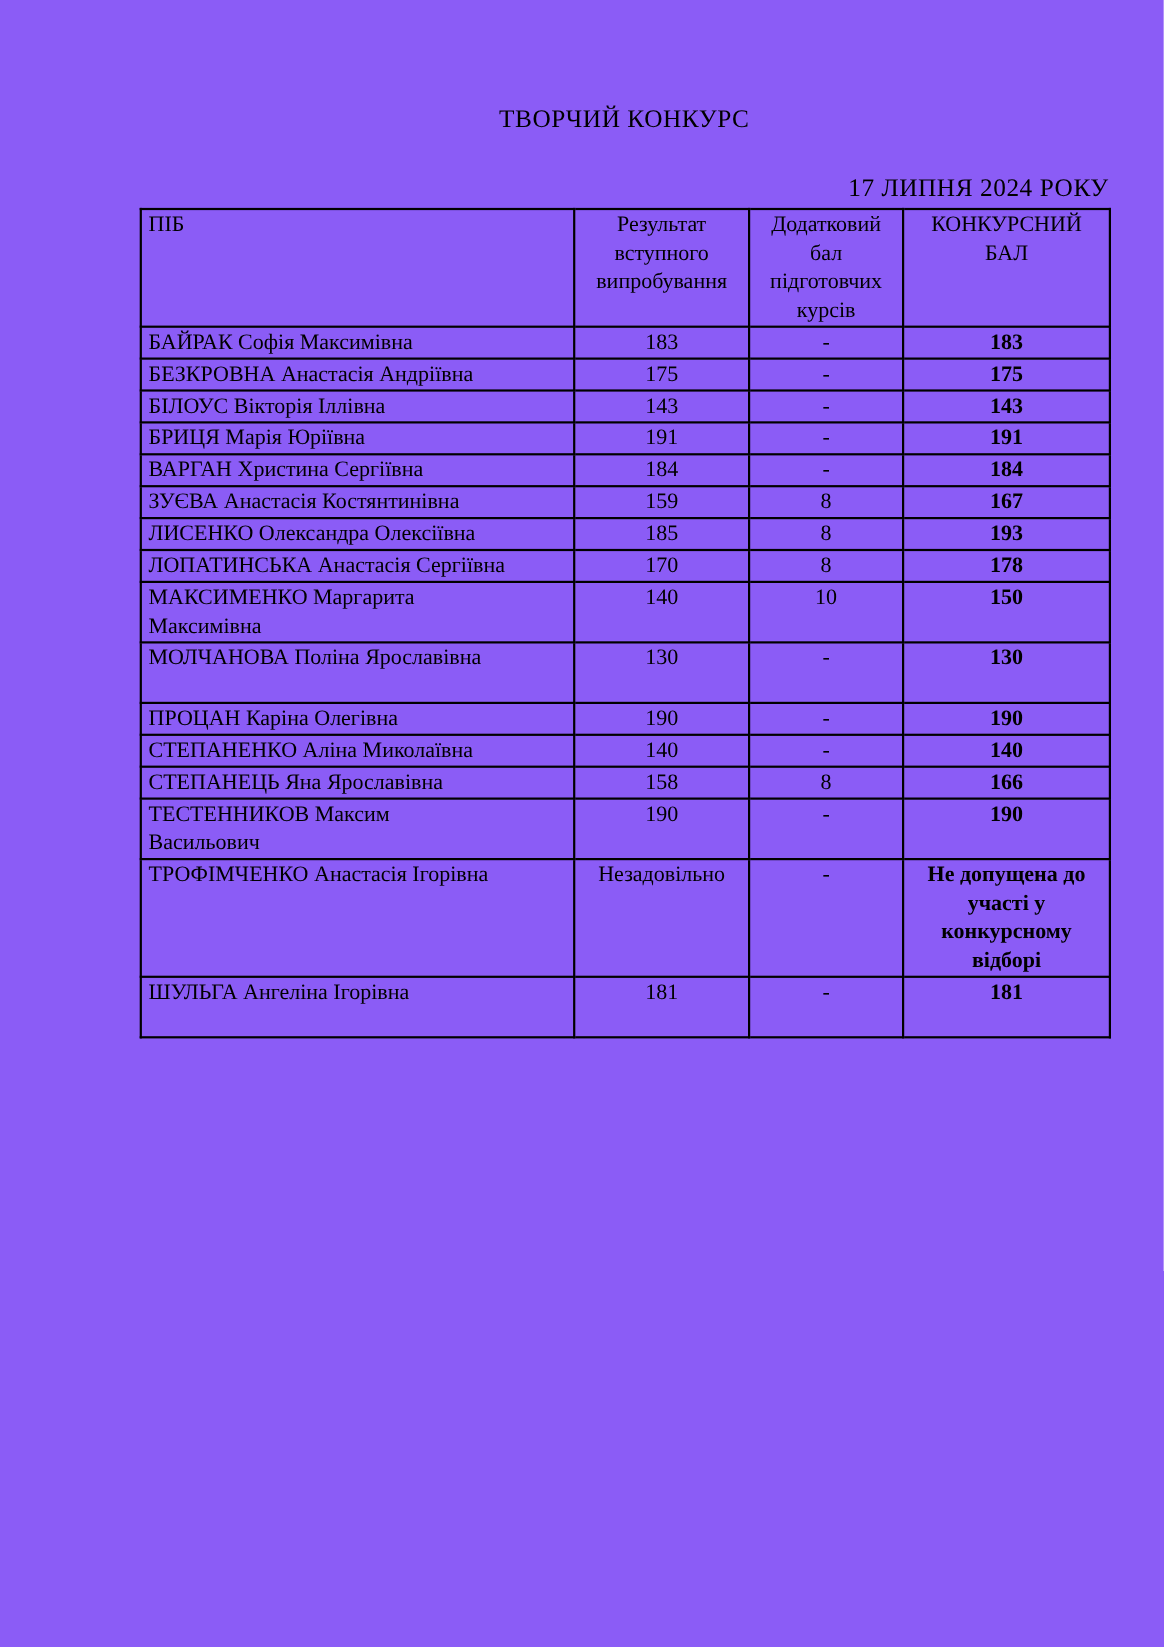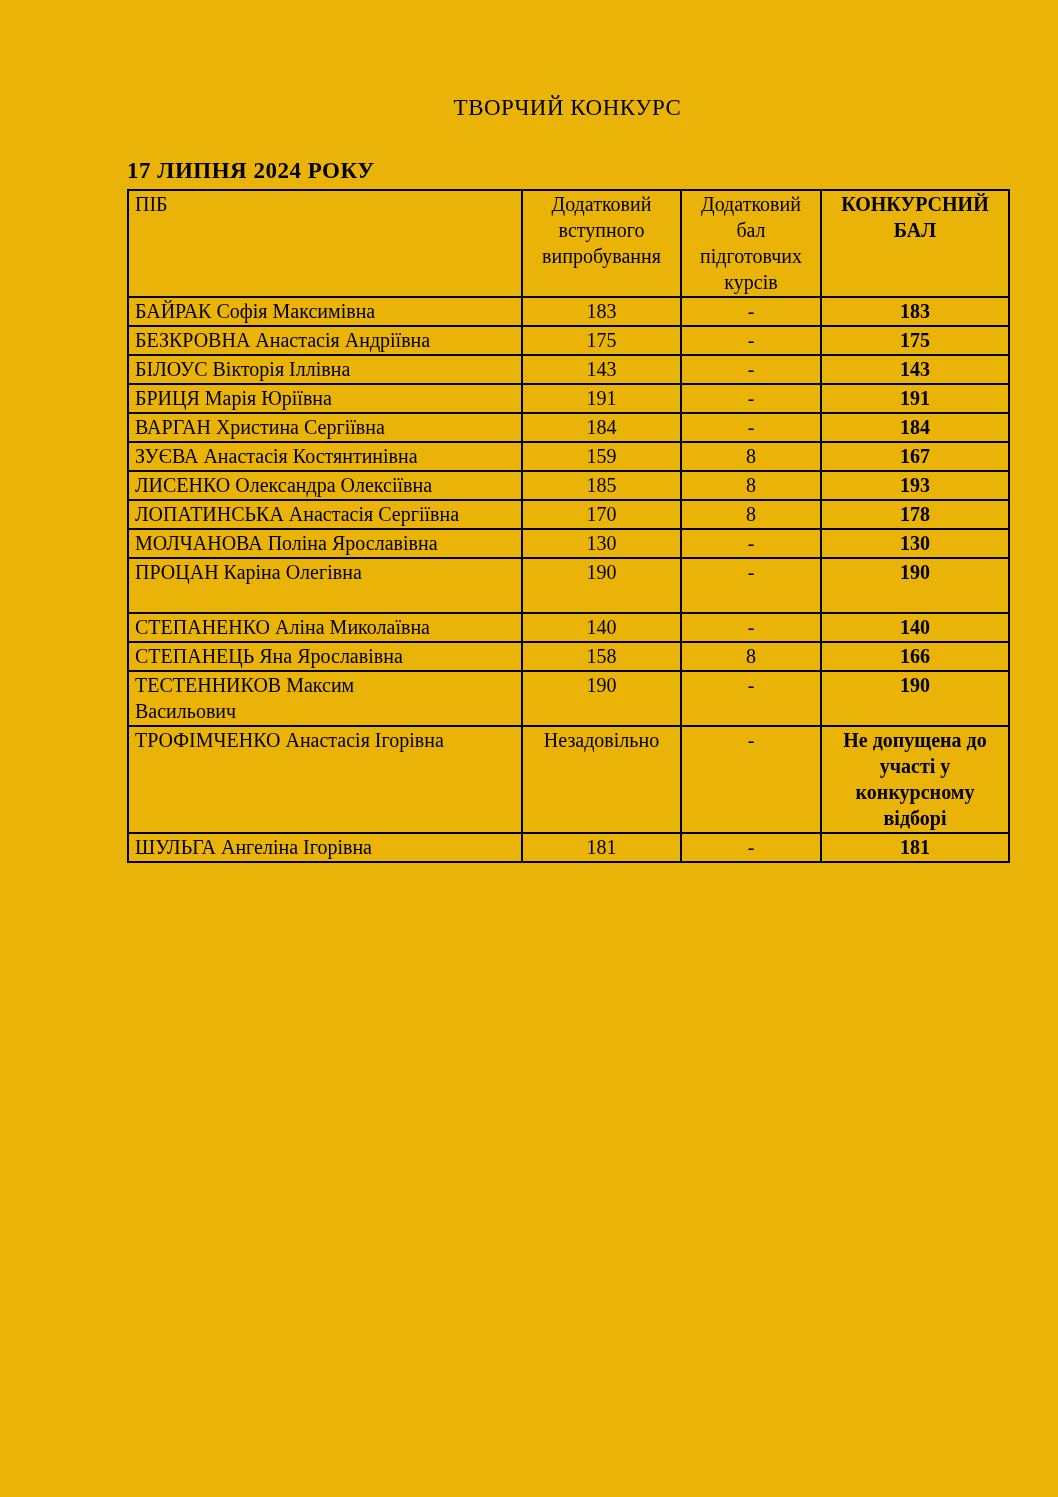--- a/index.html
+++ b/index.html
@@ -7,41 +7,41 @@
   body {
     width: 1058px;
     height: 1497px;
     font-family: "Liberation Serif", serif;
     color: #000000;
     position: relative;
   }
   .page {
     width: 1058px;
     height: 1497px;
-    background: #eab308;
+    background: #8b5cf6;
     overflow: hidden;
   }
   .content {
     margin-left: 127px;
     width: 881px;
   }
   .doc-title {
     padding-top: 94px;
     font-size: 23px;
     font-weight: normal;
     text-align: center;
     line-height: 27px;
     letter-spacing: 0.5px;
   }
   .doc-subtitle {
     margin-top: 36px;
     margin-bottom: 5px;
     font-size: 23px;
-    font-weight: bold;
-    text-align: left;
+    font-weight: normal;
+    text-align: right;
     line-height: 27px;
     letter-spacing: 0.5px;
   }
   table.results {
     border-collapse: collapse;
     table-layout: fixed;
     width: 881px;
     font-size: 20px;
     line-height: 26px;
   }
@@ -56,21 +56,21 @@
     padding: 0px 6px 1px 6px;
   }
   table.results th {
     font-weight: normal;
     text-align: center;
   }
   table.results th.col0 {
     text-align: left;
   }
   table.results th.col3 {
-    font-weight: bold;
+    font-weight: normal;
   }
   table.results thead tr { height: 107px; }
   table.results tbody tr { height: 28px; }
   td.cell-name {
     text-align: left;
     white-space: pre-line;
   }
   td.cell-result,
   td.cell-bonus {
     text-align: center;
@@ -95,21 +95,21 @@
     <table class="results">
       <colgroup>
         <col class="c0">
           <col class="c1">
           <col class="c2">
           <col class="c3">
       </colgroup>
       <thead>
         <tr id="header-row">
             <th class="col0">ПІБ</th>
-            <th class="col1">Додатковий вступного випробування</th>
+            <th class="col1">Результат вступного випробування</th>
             <th class="col2">Додатковий бал підготовчих курсів</th>
             <th class="col3">КОНКУРСНИЙ БАЛ</th>
           </tr>
       </thead>
       <tbody id="table-body">
           <tr>
             <td class="col0 cell-name">БАЙРАК Софія Максимівна</td>
             <td class="col1 cell-result">183</td>
             <td class="col2 cell-bonus">-</td>
             <td class="col3 cell-total">183</td>
@@ -148,20 +148,27 @@
             <td class="col0 cell-name">ЛИСЕНКО Олександра Олексіївна</td>
             <td class="col1 cell-result">185</td>
             <td class="col2 cell-bonus">8</td>
             <td class="col3 cell-total">193</td>
           </tr>
           <tr>
             <td class="col0 cell-name">ЛОПАТИНСЬКА Анастасія Сергіївна</td>
             <td class="col1 cell-result">170</td>
             <td class="col2 cell-bonus">8</td>
             <td class="col3 cell-total">178</td>
+          </tr>
+          <tr>
+            <td class="col0 cell-name">МАКСИМЕНКО Маргарита
+Максимівна</td>
+            <td class="col1 cell-result">140</td>
+            <td class="col2 cell-bonus">10</td>
+            <td class="col3 cell-total">150</td>
           </tr>
           <tr>
             <td class="col0 cell-name">МОЛЧАНОВА Поліна Ярославівна</td>
             <td class="col1 cell-result">130</td>
             <td class="col2 cell-bonus">-</td>
             <td class="col3 cell-total">130</td>
           </tr>
           <tr>
             <td class="col0 cell-name">ПРОЦАН Каріна Олегівна</td>
             <td class="col1 cell-result">190</td>

